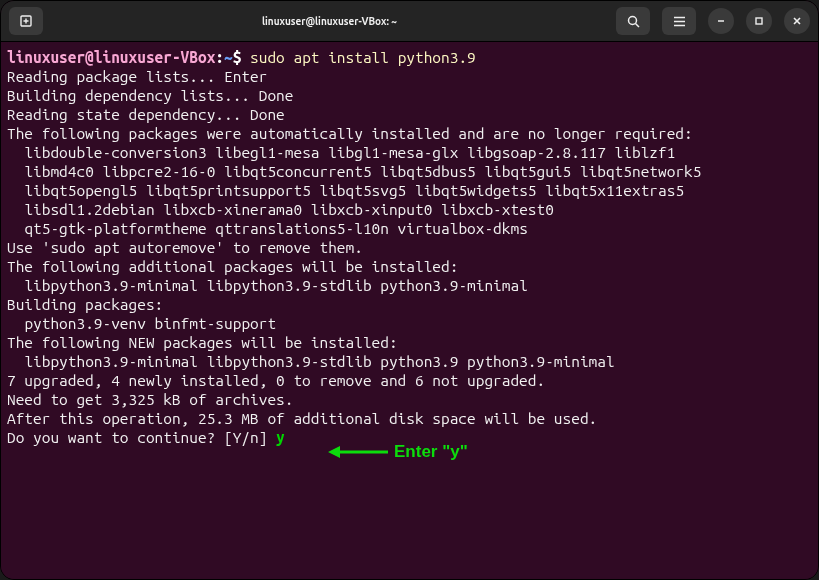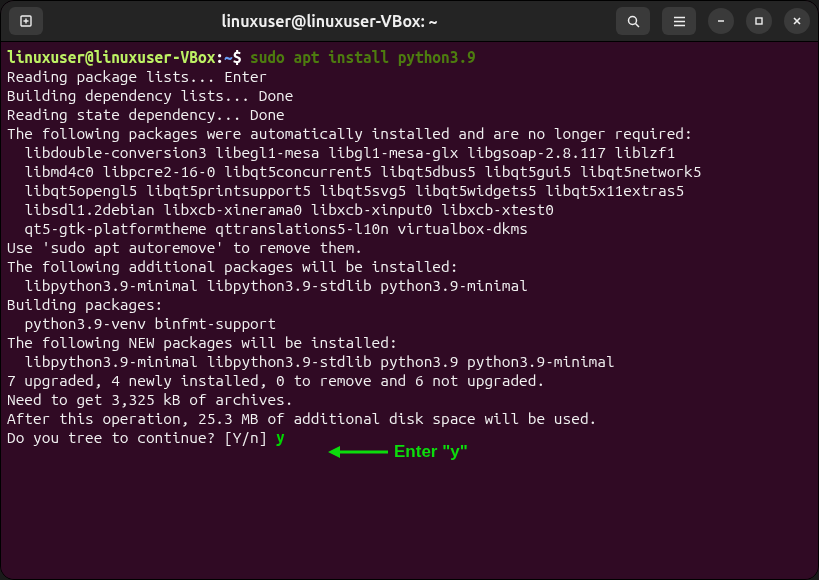--- a/index.html
+++ b/index.html
@@ -22,21 +22,21 @@
   }
   .titlebar {
     height: 40px;
     background: #242424;
     display: flex;
     align-items: center;
     padding: 0 8px;
     gap: 8px;
     color: #ddd;
     font-family: Ubuntu, "Segoe UI", sans-serif;
-    font-size: 16px;
+    font-size: 10px;
   }
   .tb-btn {
     width: 34px;
     height: 28px;
     border-radius: 6px;
     display: flex;
     align-items: center;
     justify-content: center;
     color: #eee;
   }
@@ -62,24 +62,24 @@
     background: #300a24;
     padding: 6px 6px;
     color: #f2f2f2;
     font-size: 15.5px;
     line-height: 19px;
     white-space: pre-wrap;
     word-break: break-word;
     letter-spacing: 0px;
     border-top: 1px solid #000;
   }
-  .prompt-user { color: #bef264; font-weight: bold; }
+  .prompt-user { color: #f9a8d4; font-weight: bold; }
   .prompt-colon { color: #ffffff; font-weight: bold; }
   .prompt-path { color: #6a9ef5; font-weight: bold; }
-  .cmd { color: #4d7c0f; font-weight: bold; }
+  .cmd { color: #fef9c3; }
   .green { color: #00d400; font-weight: bold; }
   .annotation {
     position: absolute;
     color: #0cdc0c;
     font-family: "Comic Sans MS", cursive, sans-serif;
     font-size: 17px;
     font-weight: bold;
     display: flex;
     align-items: center;
     gap: 6px;
@@ -149,21 +149,21 @@
 <span>Use 'sudo apt autoremove' to remove them.</span>
 <span>The following additional packages will be installed:</span>
 <span>  libpython3.9-minimal libpython3.9-stdlib python3.9-minimal</span>
 <span>Building packages:</span>
 <span>  python3.9-venv binfmt-support</span>
 <span>The following NEW packages will be installed:</span>
 <span>  libpython3.9-minimal libpython3.9-stdlib python3.9 python3.9-minimal</span>
 <span>7 upgraded, 4 newly installed, 0 to remove and 6 not upgraded.</span>
 <span>Need to get 3,325 kB of archives.</span>
 <span>After this operation, 25.3 MB of additional disk space will be used.</span>
-<span>Do you tree to continue? [Y/n] </span><span class="green">y</span>
+<span>Do you want to continue? [Y/n] </span><span class="green">y</span>
     <div class="annotation" style="left:327px; top:400px;">
       <svg class="arrow-svg" width="60" height="16" viewBox="0 0 60 16">
         <line x1="60" y1="8" x2="6" y2="8" stroke="#0cdc0c" stroke-width="3"></line>
         <polygon points="0,8 12,2 12,14" fill="#0cdc0c"></polygon>
       </svg>
       <span>Enter "y"</span>
     </div>
   </div>
 </div>
 

